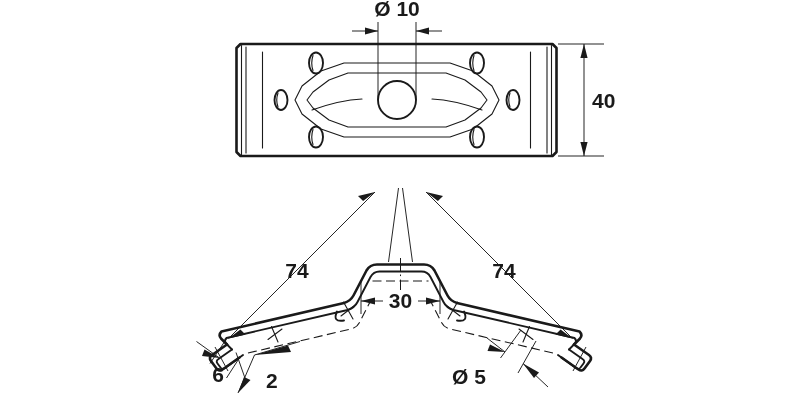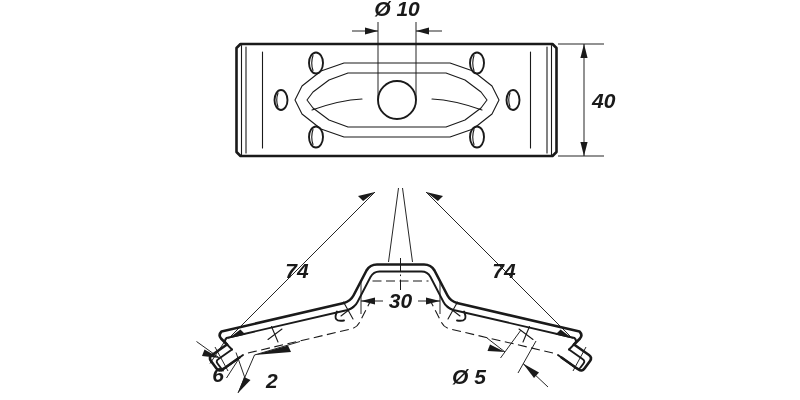--- a/index.html
+++ b/index.html
@@ -12,21 +12,20 @@
     width: 800px;
     height: 400px;
     overflow: hidden;
     font-family: "Liberation Sans", sans-serif;
   }
   #drawing-root {
     position: relative;
     width: 800px;
     height: 400px;
     background: #3b82f6;
-    font-style: italic;
   }
   svg#technical-drawing {
     display: block;
     width: 800px;
     height: 400px;
   }
   .outline   { fill: none; stroke: #1a1a1a; stroke-width: 1.9; stroke-linecap: round; stroke-linejoin: round; }
   .outline-h { fill: none; stroke: #1a1a1a; stroke-width: 2.6; stroke-linecap: round; stroke-linejoin: round; }
   .thin      { fill: none; stroke: #1a1a1a; stroke-width: 1.1; stroke-linecap: round; stroke-linejoin: round; }
   .hidden-ln { fill: none; stroke: #1a1a1a; stroke-width: 1.1; stroke-linecap: butt;

